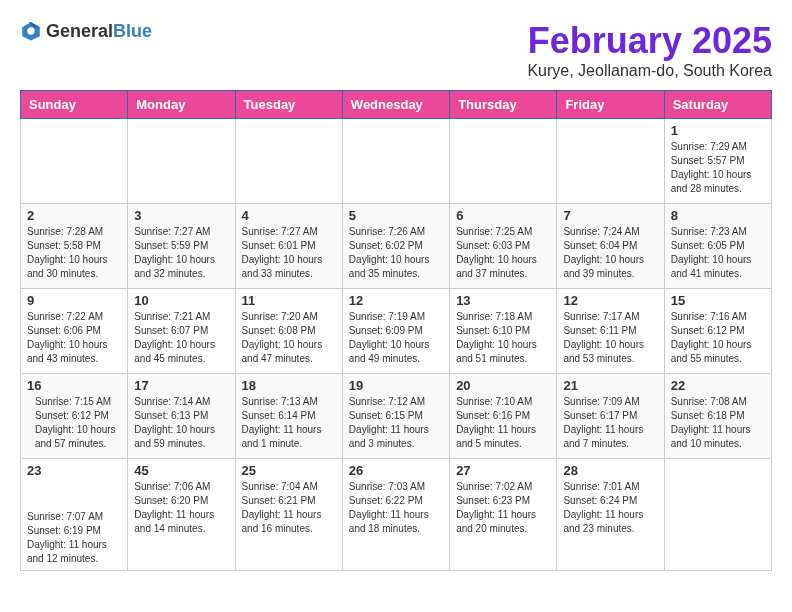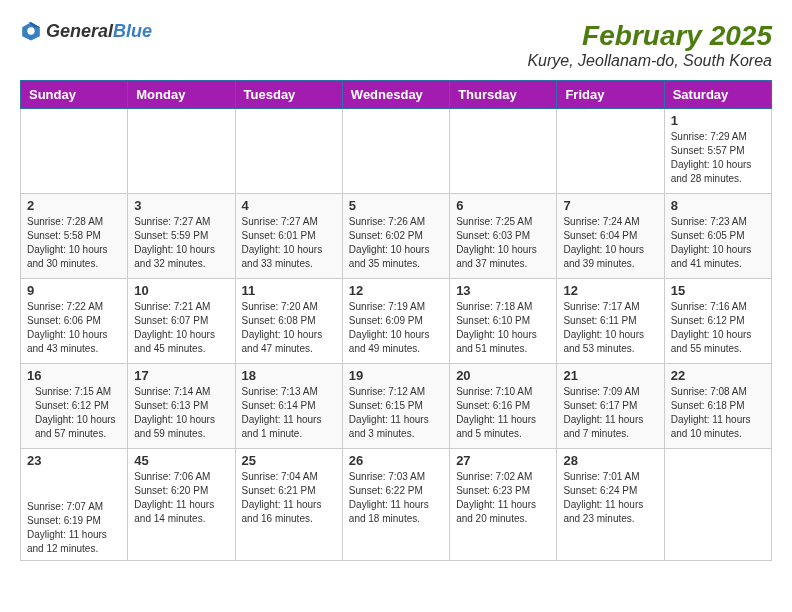--- a/index.html
+++ b/index.html
@@ -8,21 +8,20 @@
       background: #fff;
       width: 792px;
       min-height: 612px;
       padding: 20px;
     }
     .header-area {
       display: flex;
       justify-content: space-between;
       align-items: flex-start;
       margin-bottom: 10px;
-      font-style: italic;
     }
     .logo {
       display: flex;
       align-items: center;
       gap: 4px;
     }
     .logo-text-general {
       font-size: 18px;
       font-weight: bold;
       color: #333;
@@ -33,35 +32,35 @@
       color: #3a7fc1;
     }
     .logo-icon {
       width: 22px;
       height: 22px;
     }
     .title-area {
       text-align: right;
     }
     .month-title {
-      font-size: 28px;
+      font-size: 36px;
       font-weight: bold;
-      color: #4d7c0f;
+      color: #6d28d9;
     }
     .location-title {
       font-size: 16px;
       color: #333;
     }
     .calendar {
       width: 100%;
       border-collapse: collapse;
       border: 1px solid #ccc;
     }
     .calendar th {
-      background-color: #a21caf;
+      background-color: #ec4899;
       color: #fff;
       text-align: left;
       padding: 6px 8px;
       font-size: 13px;
       border: 1px solid #2e6da8;
     }
     .calendar td {
       vertical-align: top;
       border: 1px solid #ccc;
       padding: 4px 6px;

